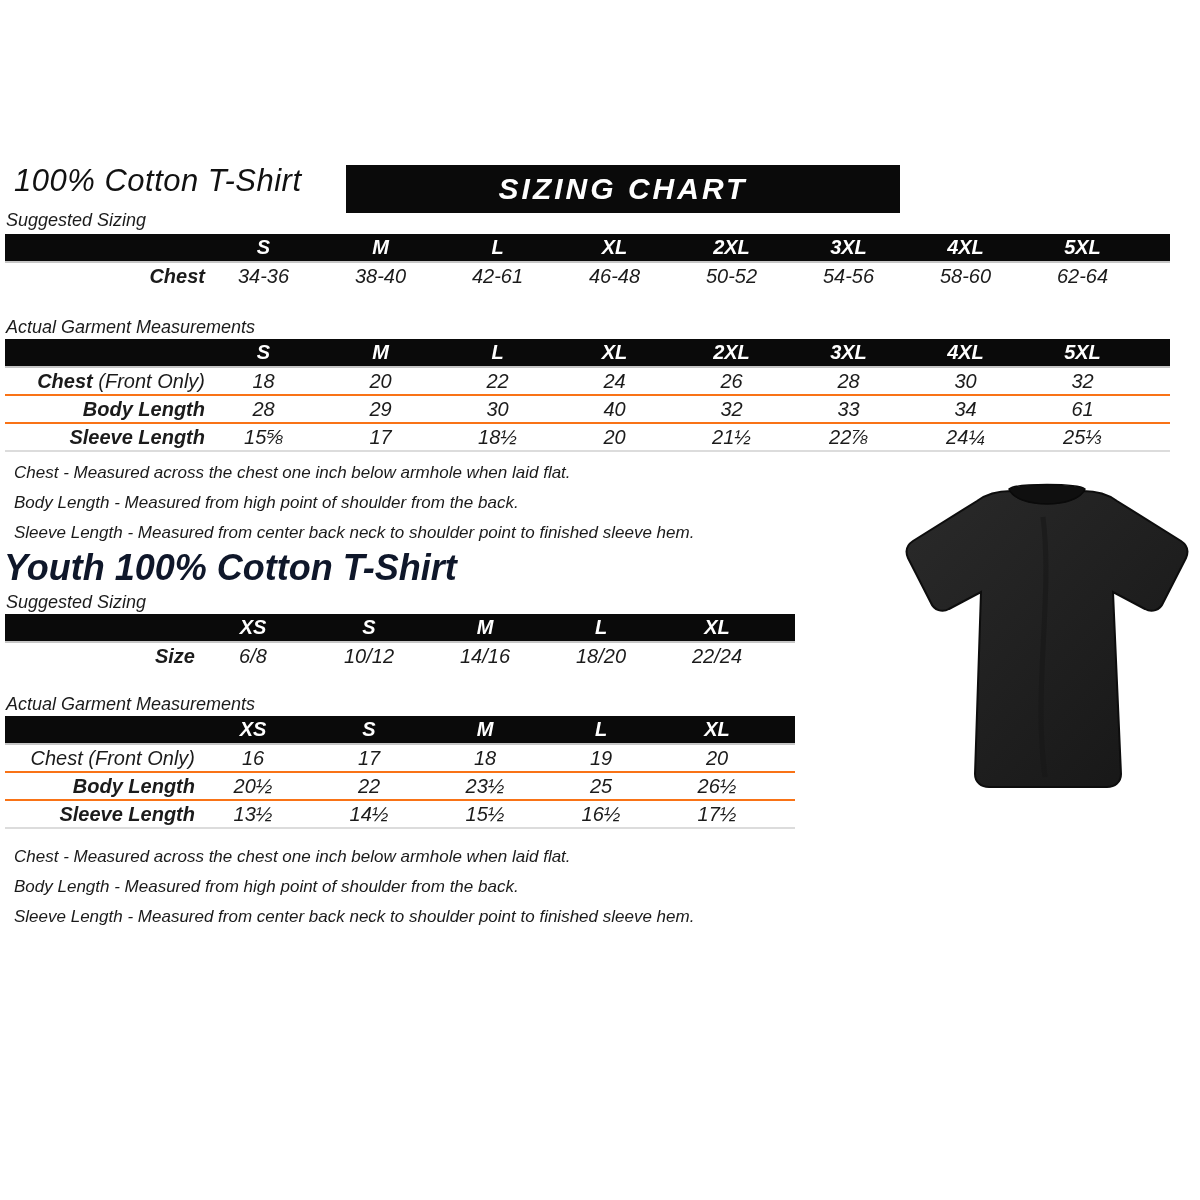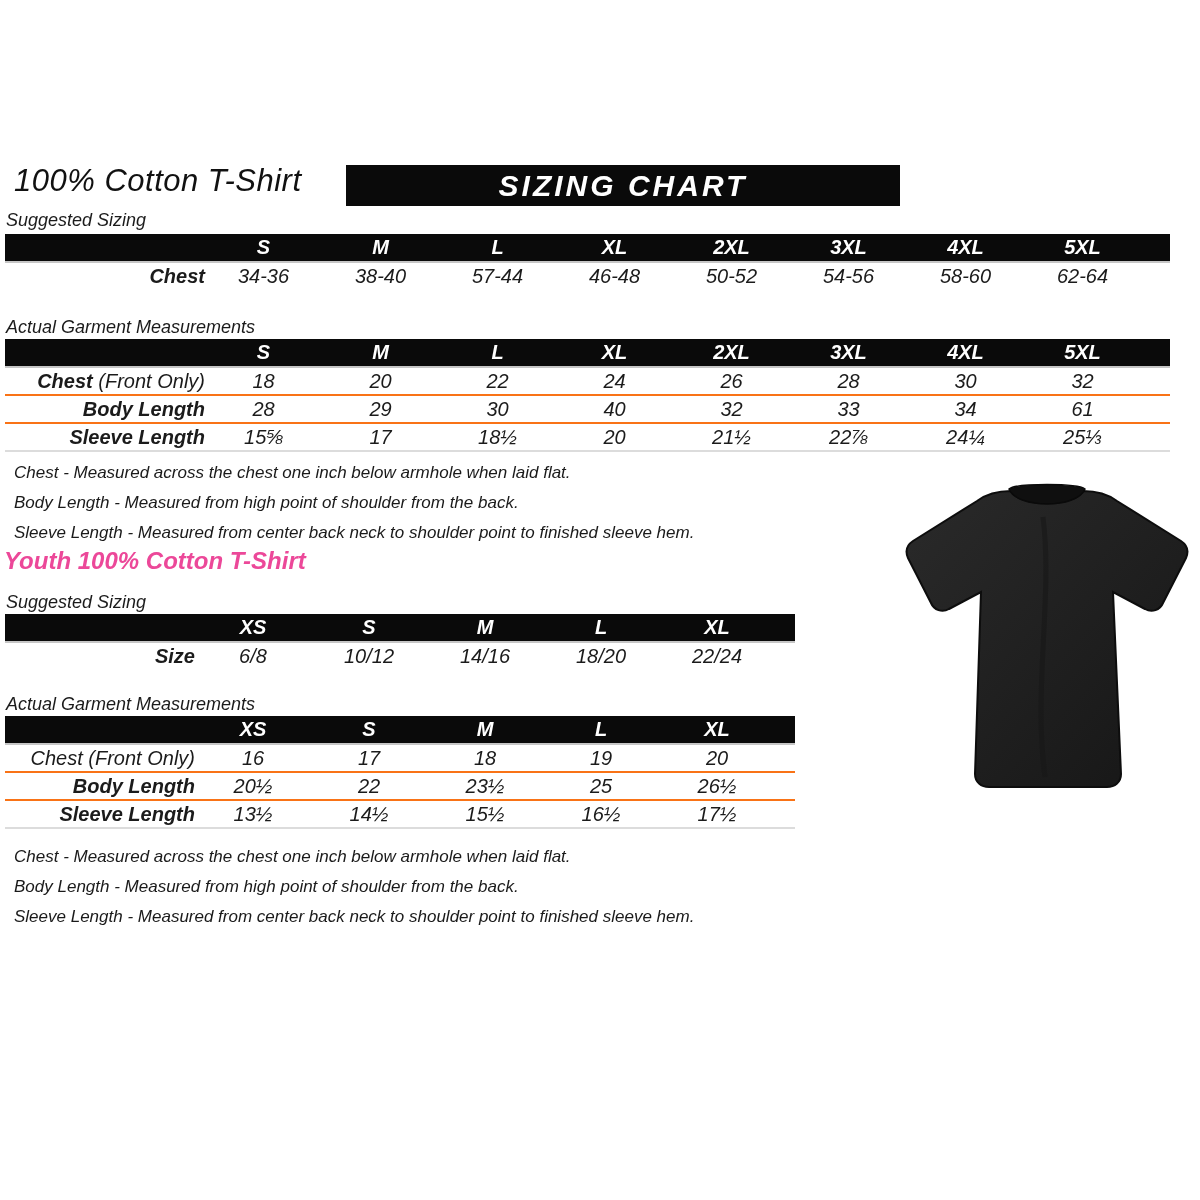--- a/index.html
+++ b/index.html
@@ -2,21 +2,21 @@
 <html><head>
 <meta charset="utf-8">
 <style>
   * { margin:0; padding:0; box-sizing:border-box; }
   body { background:#ffffff; font-family:"Liberation Sans", sans-serif; }
   .page { position:relative; width:1200px; height:1200px; background:#ffffff; overflow:hidden; color:#1b1b1b;font-style:italic; }
 
   .abs { position:absolute; }
 
   .title-main { font-size:31px; font-weight:400; color:#111; letter-spacing:0.5px; }
-  .title-youth { font-size:24px; font-weight:700; color:#ec4899; }
+  .title-youth { font-size:36px; font-weight:700; color:#0f172a; }
   .banner { background:#0a0a0a; color:#ffffff; font-size:30px; font-weight:800;
             letter-spacing:3px; display:flex; align-items:center; justify-content:center; }
   .section-label { font-size:18px; font-weight:400; color:#1b1b1b; }
 
   table.sz { border-collapse:collapse; table-layout:fixed; }
   table.sz th { background:#0a0a0a; color:#ffffff; font-weight:700; font-size:20px;
                 height:28px; padding:0; text-align:center;
                 border-bottom:2px solid #c6c6c6; }
   table.sz td { font-size:20px; height:28px; text-align:center; color:#1b1b1b; padding:0; white-space:nowrap; }
   table.sz td.lbl { text-align:right; padding-left:10px; }
@@ -27,21 +27,21 @@
   .notes { font-size:17px; line-height:30px; color:#1a1a1a; }
   .notes div { white-space:nowrap; }
 </style>
 </head>
 <body>
 
 <div class="page">
 
   <div class="abs title-main" style="left:14px; top:163px;">100% Cotton T-Shirt</div>
 
-  <div class="abs banner" style="left:346px; top:165px; width:554px; height:41px;">SIZING CHART</div>
+  <div class="abs banner" style="left:346px; top:165px; width:554px; height:48px;">SIZING CHART</div>
 
   <div class="abs section-label" style="left:6px; top:210px;">Suggested Sizing</div>
 
   <div class="abs" style="left:5px; top:234px;">
       <table class="sz" style="width: 1165px;">
         <colgroup>
           <col style="width: 200px;">
           <col style="width: 117px;">
           <col style="width: 117px;">
           <col style="width: 117px;">
@@ -64,21 +64,21 @@
             <th>4XL</th>
             <th>5XL</th>
             <th></th>
           </tr>
         </thead>
         <tbody>
           <tr>
             <td class="lbl"><span class="b">Chest</span><span></span></td>
             <td>34-36</td>
             <td>38-40</td>
-            <td>57-44</td>
+            <td>42-61</td>
             <td>46-48</td>
             <td>50-52</td>
             <td>54-56</td>
             <td>58-60</td>
             <td>62-64</td>
             <td></td>
           </tr>
         </tbody>
       </table>
     </div>

